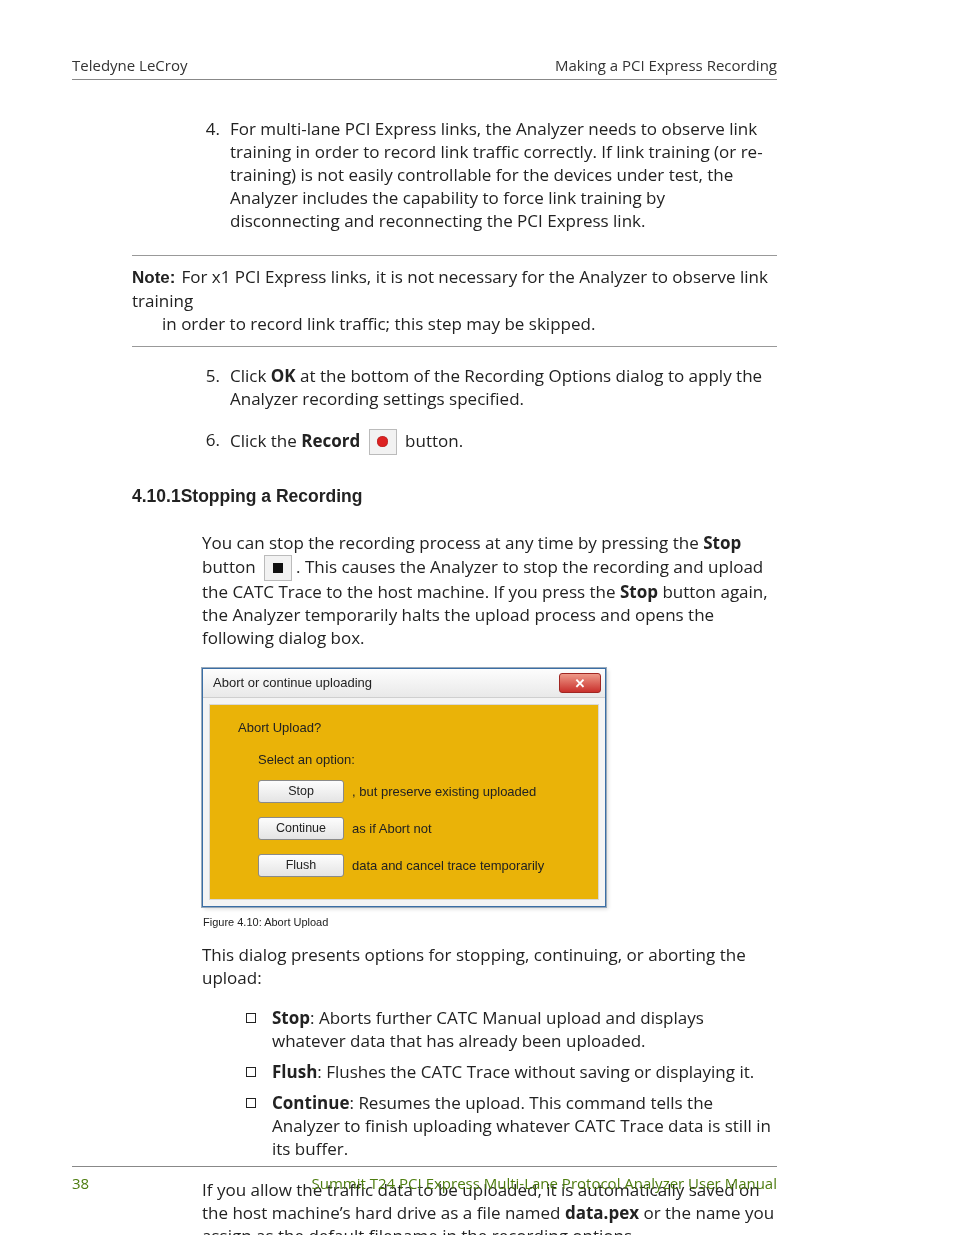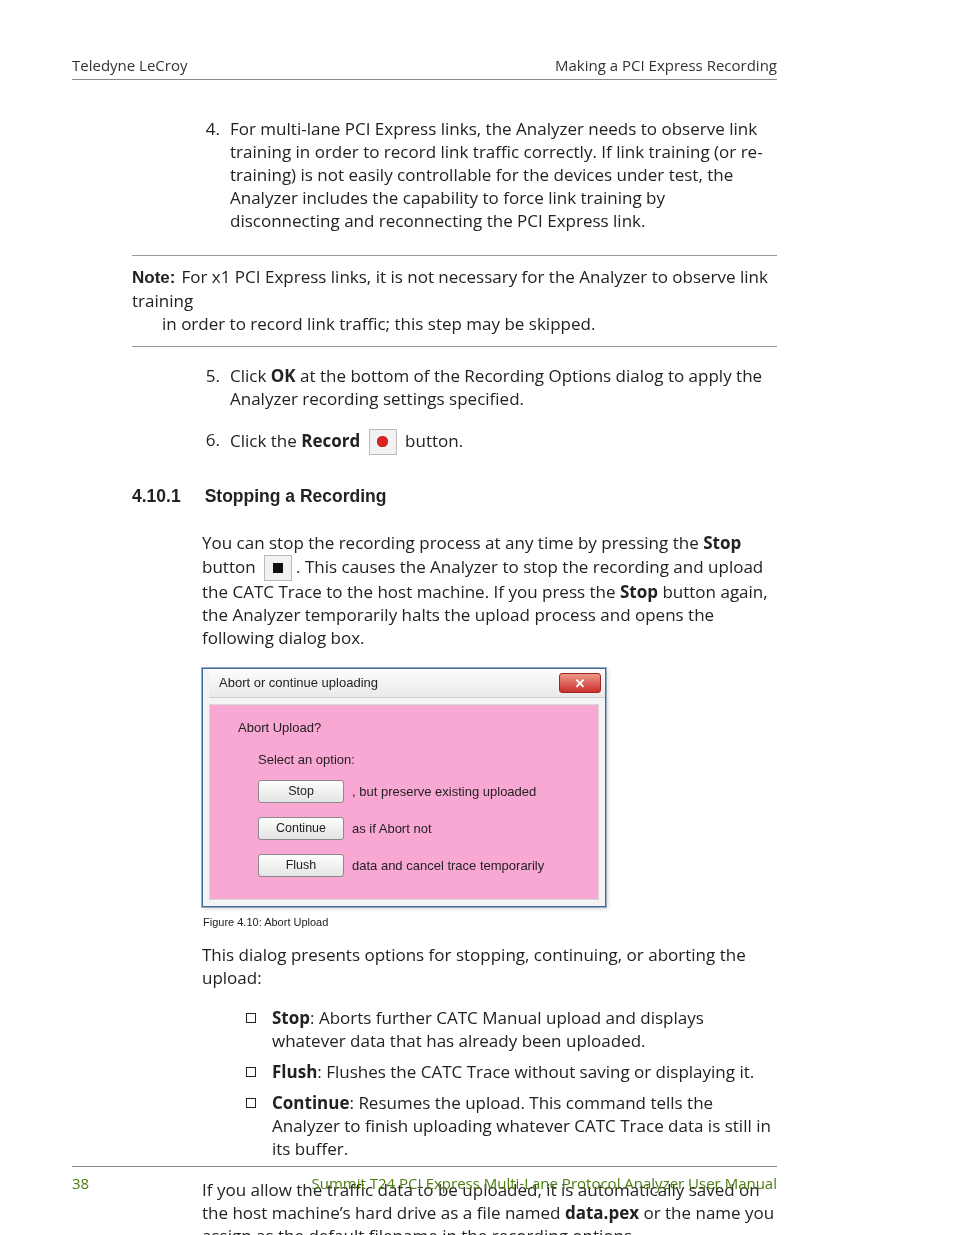--- a/index.html
+++ b/index.html
@@ -76,21 +76,20 @@
     vertical-align: middle;
   }
   .stop-btn .sq {
     width: 10px; height: 10px; background: #111;
   }
   .section-heading {
     font-family: Arial, Helvetica, sans-serif;
     font-weight: 700;
     font-size: 17.5px;
     display: flex;
-    gap: 24px;
     margin: 30px 0 24px 60px;
   }
   .para {
     margin-bottom: 18px;
   }
   .bold { font-weight: 700; }
   .fig-caption {
     font-family: Arial, Helvetica, sans-serif;
     font-size: 11px;
     margin: 8px 0 14px 1px;
@@ -107,39 +106,38 @@
   }
   .dialog .titlebar {
     display: flex;
     justify-content: space-between;
     align-items: center;
     background: linear-gradient(#fdfdfd,#e9e9e9);
     border-bottom: 1px solid #cfcfcf;
     padding: 4px 4px 4px 10px;
     font-size: 13px;
     color: #222;
-    margin-left: 6px;
   }
   .dialog .close {
     width: 40px; height: 18px;
     background: linear-gradient(#e98,#c9302c);
     border: 1px solid #a02622;
     border-radius: 3px;
     color: #fff;
     display: flex; align-items:center; justify-content:center;
     font-weight: 700;
     font-family: Arial, sans-serif;
     font-size: 13px;
     line-height: 1;
   }
   .dialog .body {
     padding: 14px 18px 18px 28px;
     border: 1px solid #d8d8d8;
     margin: 6px;
-    background: #f9a8d4;
+    background: #eab308;
   }
   .dialog .q { margin-bottom: 14px; }
   .dialog .lbl { margin: 0 0 12px 20px; }
   .dialog .row {
     display: flex; align-items: center; gap: 8px;
     margin: 0 0 14px 20px;
   }
   .win-btn {
     min-width: 64px;
     text-align: center;

